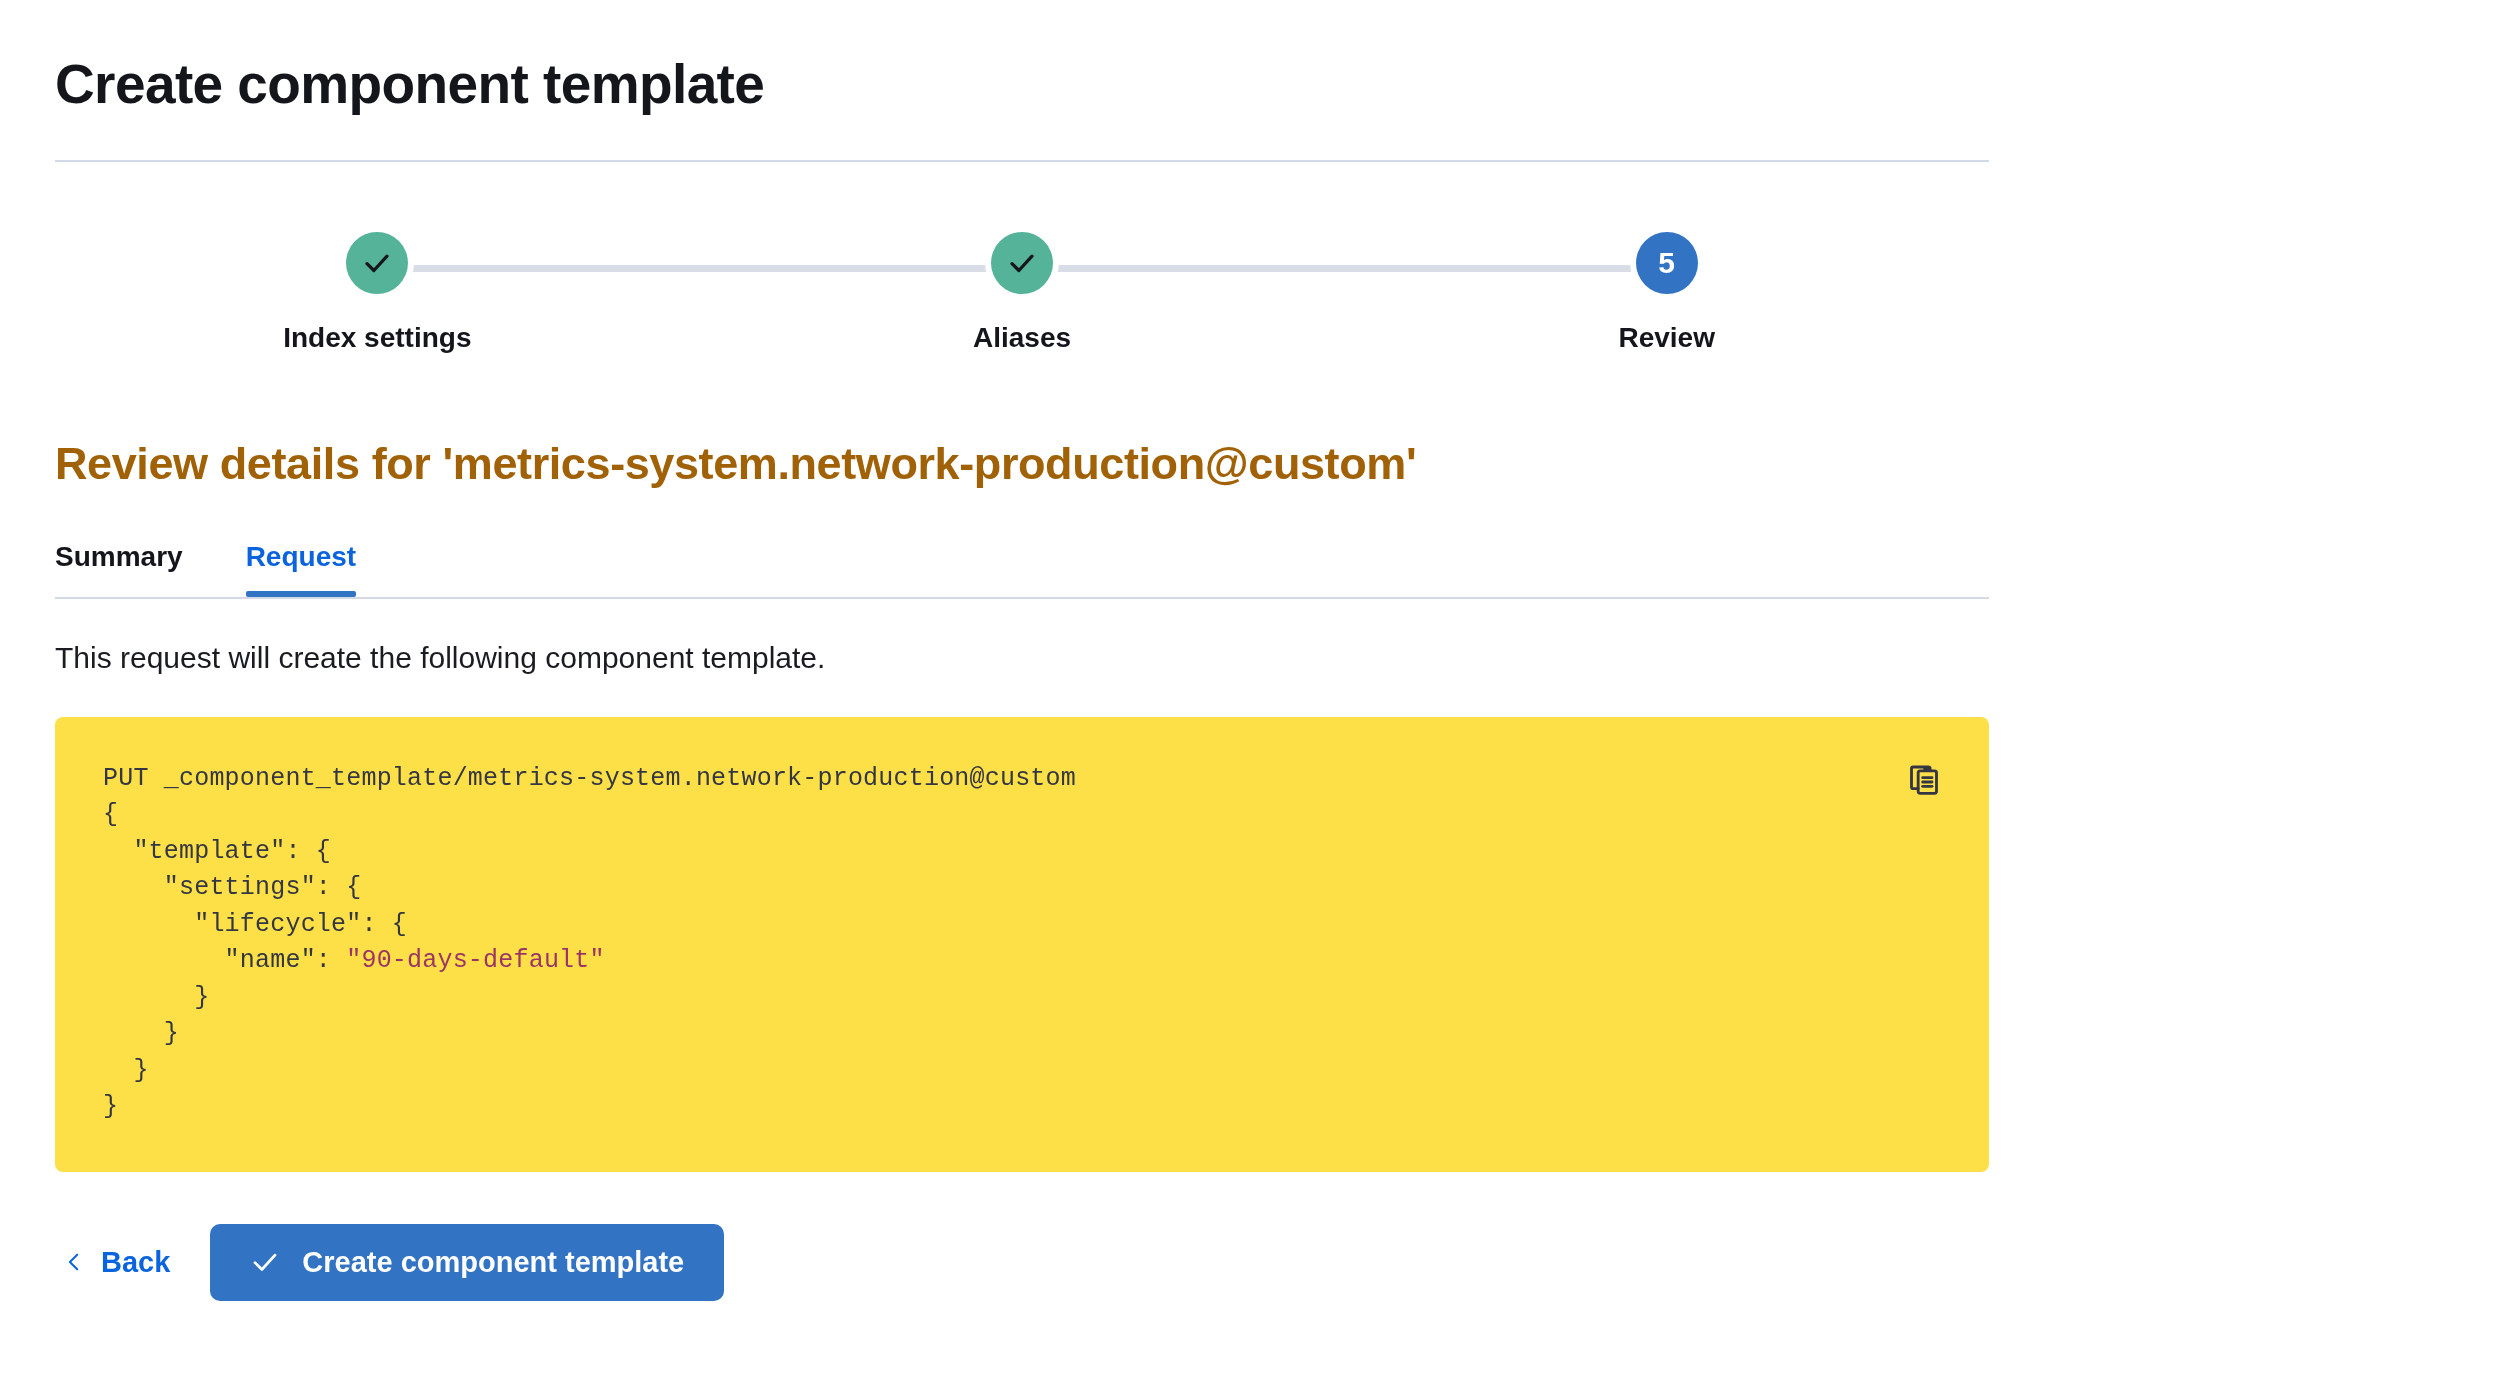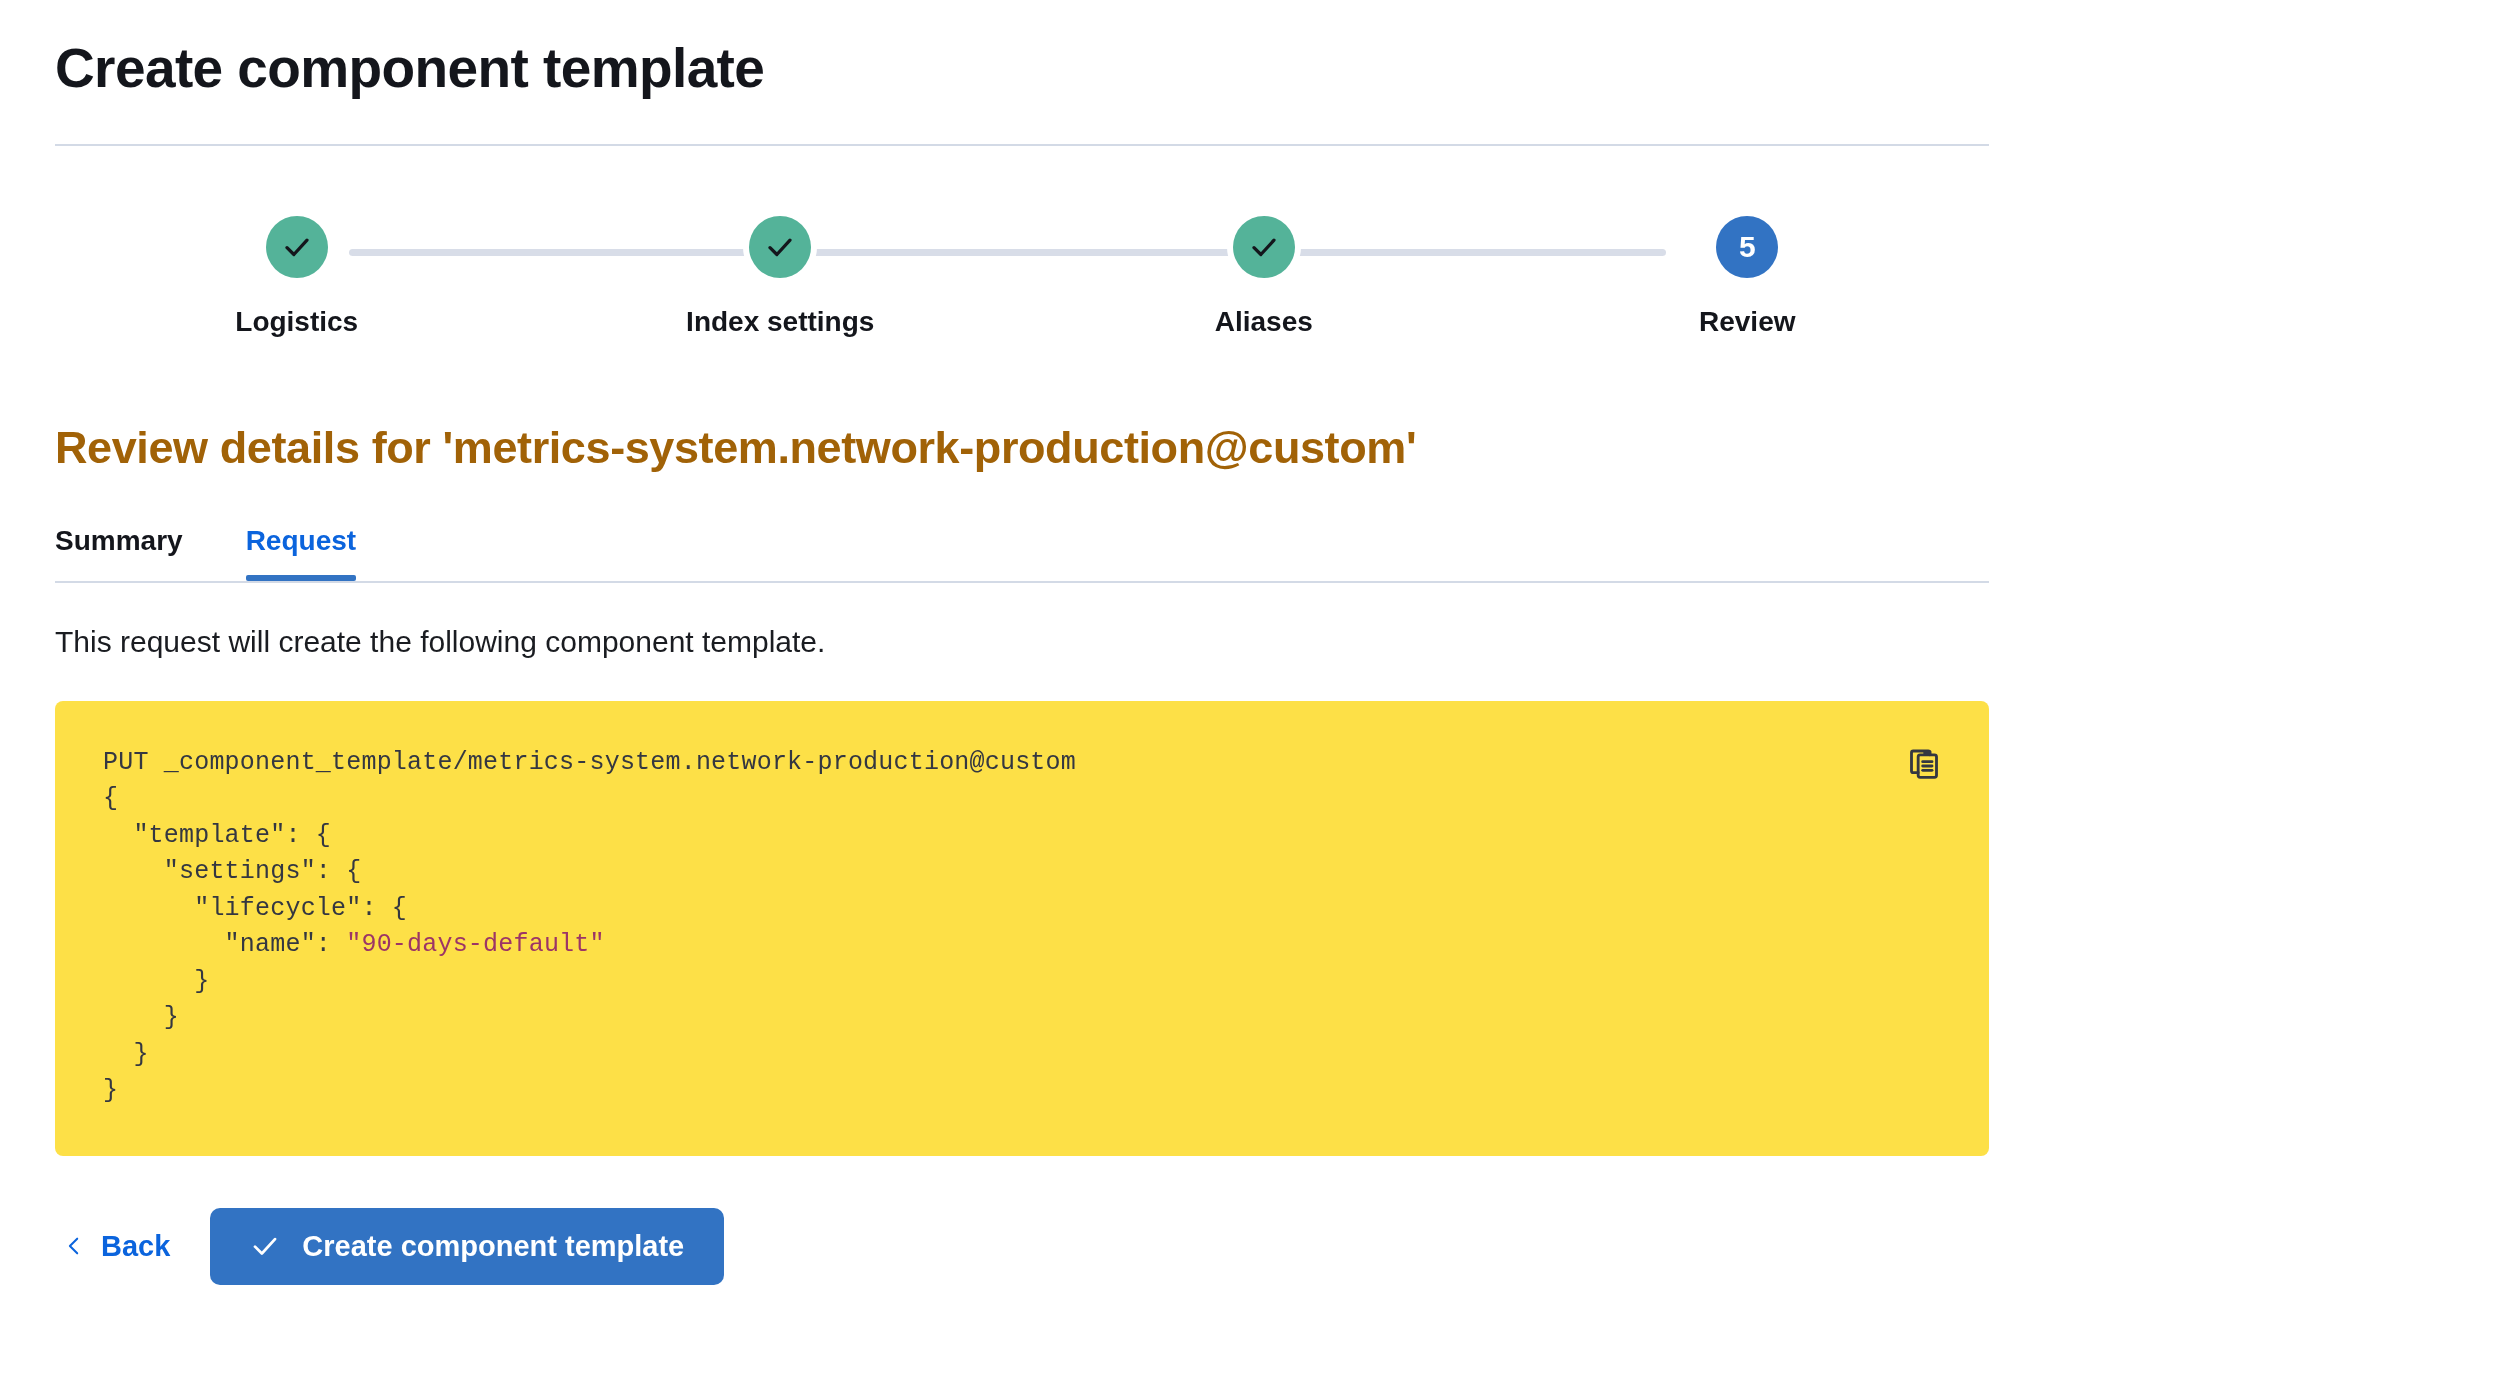--- a/index.html
+++ b/index.html
@@ -10,21 +10,21 @@
     background: #ffffff;
     font-family: "Liberation Sans", sans-serif;
     color: #1a1c21;
     -webkit-font-smoothing: antialiased;
   }
 
   .page {
     position: relative;
     width: 2044px;
     height: 1388px;
-    padding: 0 55px;
+    padding: 16px 55px;
     overflow: hidden;
   }
 
   
   .page-title {
     font-size: 55px;
     font-weight: 700;
     letter-spacing: -0.6px;
     color: #14161c;
     padding-top: 38px;
@@ -237,28 +237,20 @@
 
 <div class="page">
 
   <h1 class="page-title">Create component template</h1>
   <div class="title-rule"></div>
 
   <div class="stepper">
     <div class="stepper-track"></div>
     <div class="steps">
 
-      <div class="step">
-        <div class="step-circle">
-          <svg width="30" height="30" viewBox="0 0 24 24" fill="none" stroke="#14161c" stroke-width="2.6" stroke-linecap="round" stroke-linejoin="round">
-              <polyline points="4 12.5 9.5 18 20 6.5"></polyline>
-            </svg>
-        </div>
-        <div class="step-label">Logistics</div>
-      </div>
 
       <div class="step">
         <div class="step-circle">
           <svg width="30" height="30" viewBox="0 0 24 24" fill="none" stroke="#14161c" stroke-width="2.6" stroke-linecap="round" stroke-linejoin="round">
               <polyline points="4 12.5 9.5 18 20 6.5"></polyline>
             </svg>
         </div>
         <div class="step-label">Index settings</div>
       </div>
 

